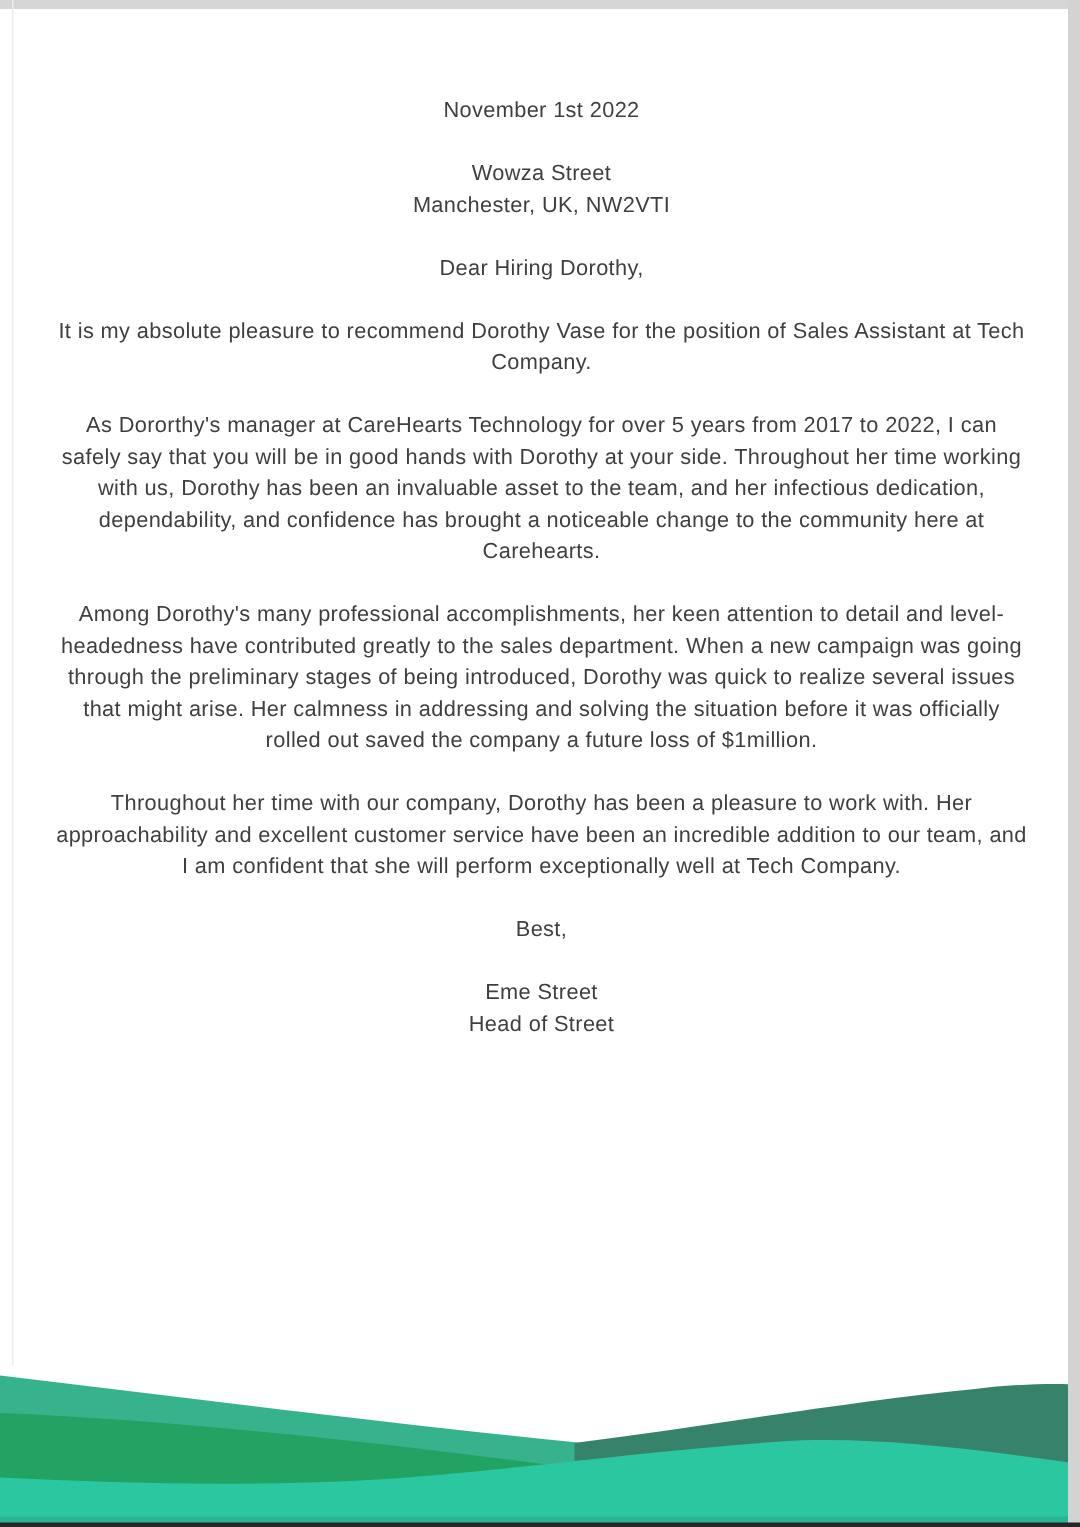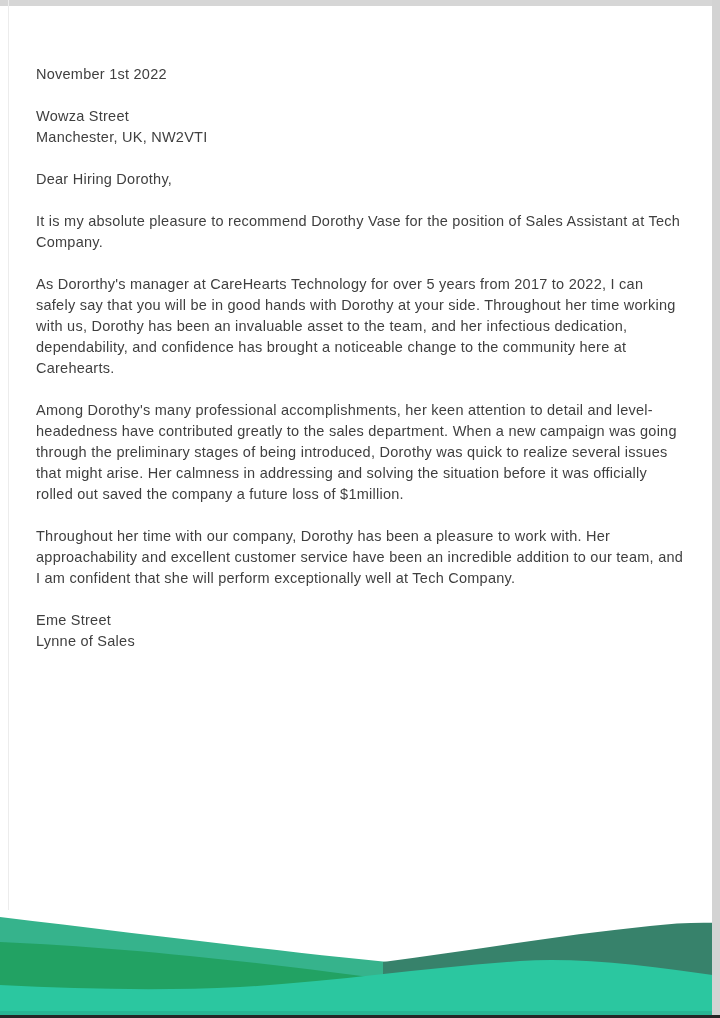--- a/index.html
+++ b/index.html
@@ -27,21 +27,21 @@
     z-index: 2;
     padding: 64px 30px 0 36px;
     width: 650px;
     box-sizing: content-box;
     color: #3f3f3f;
     font-size: 14.5px;
     line-height: 21px;
     letter-spacing: 0.25px;
     font-weight: 400;
   }
-  .block { margin: 0 0 21px 0; }
+  .block { margin: 0 0 21px 0; text-align: center; }
   .line  { display: block; }
 
   .wave-footer {
     position: absolute;
     left: 0;
     bottom: 0;
     width: 720px;
     height: 130px;
     z-index: 1;
     display: block;
@@ -61,24 +61,25 @@
       <span class="line">Manchester, UK, NW2VTI</span>
     </div>
 
     <div class="block">Dear Hiring Dorothy,</div>
 
     <p class="block">It is my absolute pleasure to recommend Dorothy Vase for the position of Sales Assistant at Tech Company.</p>
     <p class="block">As Dororthy's manager at CareHearts Technology for over 5 years from 2017 to 2022, I can safely say that you will be in good hands with Dorothy at your side. Throughout her time working with us, Dorothy has been an invaluable asset to the team, and her infectious dedication, dependability, and confidence has brought a noticeable change to the community here at Carehearts.</p>
     <p class="block">Among Dorothy's many professional accomplishments, her keen attention to detail and level-headedness have contributed greatly to the sales department. When a new campaign was going through the preliminary stages of being introduced, Dorothy was quick to realize several issues that might arise. Her calmness in addressing and solving the situation before it was officially rolled out saved the company a future loss of $1million.</p>
     <p class="block">Throughout her time with our company, Dorothy has been a pleasure to work with. Her approachability and excellent customer service have been an incredible addition to our team, and I am confident that she will perform exceptionally well at Tech Company.</p>
 
+    <div class="block">Best,</div>
 
     <div class="block">
       <span class="line">Eme Street</span>
-      <span class="line">Lynne of Sales</span>
+      <span class="line">Head of Street</span>
     </div>
   </div>
 
   <svg class="wave-footer" viewBox="0 0 720 130" preserveAspectRatio="none" aria-hidden="true">
     <path d="M0,29 C150,47 300,66 430,78 L430,130 L0,130 Z" fill="#36b38c"></path>
     <path d="M0,54 C100,58 220,70 330,84 C380,90 430,97 480,104 L480,130 L0,130 Z" fill="#22a263"></path>
     <path d="M383,74 C470,63 560,47 650,38 C673,35 700,34 720,35 L720,130 L383,130 Z" fill="#37826b"></path>
     <path d="M0,97 C80,101 160,103 240,99 C330,94 420,80 520,73 C580,69 650,78 720,88 L720,130 L0,130 Z" fill="#2bc7a0"></path>
     <rect x="0" y="123" width="720" height="7" fill="#29b593"></rect>
   </svg>

